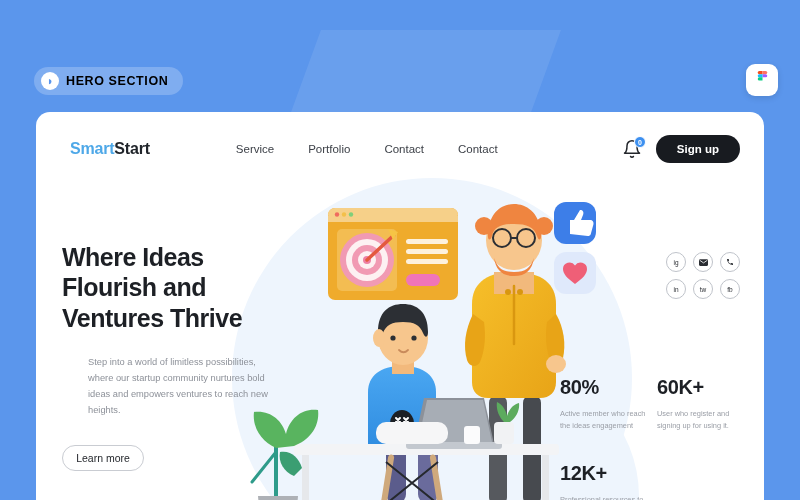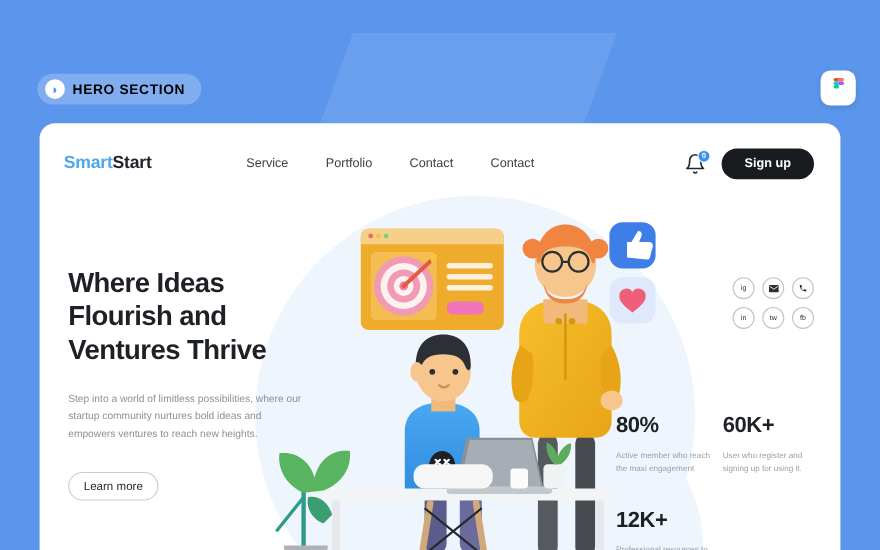--- a/index.html
+++ b/index.html
@@ -43,21 +43,21 @@
   
   .page{
     position:absolute; left:36px; top:112px;
     width:728px; height:430px;
     background:#fff; border-radius:14px 14px 0 0;
     overflow:hidden;
   }
   
   .hdr{
     height:74px; display:flex; align-items:center;
-    padding:0 24px 0 22px; position:relative; z-index:6;
+    padding:0 24px 0 34px; position:relative; z-index:6;
   }
   .logo{ font-size:16px; font-weight:bold; color:#21252b; letter-spacing:-.2px;}
   .logo .accent{ color:#4ea8e8; }
   .nav{
     display:flex; gap:34px; margin-left:86px;
   }
   .nav a{
     font-size:11.5px; color:#3d4148; text-decoration:none;
   }
   .hdr-right{ margin-left:auto; display:flex; align-items:center; gap:14px; }
@@ -91,21 +91,21 @@
   }
   
   .left{
     position:absolute; left:26px; top:56px; width:212px; z-index:4;
   }
   h1{
     font-size:25px; line-height:1.21; color:#1d2025;
     font-weight:bold; letter-spacing:-.5px;
   }
   .lede{
-    margin-top:22px; font-size:9.3px; line-height:1.72; color:#8d9199;
+    margin-top:22px; font-size:9.3px; line-height:1.72; color:#8d9199;margin-left:26px;
   }
   .ctas{ margin-top:26px; display:flex; gap:11px; }
   .btn{
     font-family:inherit; cursor:pointer; border-radius:16px;
     height:26px; font-size:10.5px; display:inline-flex;
     align-items:center; justify-content:center;
   }
   .btn-primary{
     background:#e9b53c; color:#fff; border:none; font-weight:bold; width:85px;
   }
@@ -330,21 +330,21 @@
           <span>tw</span>
         </div>
       <div class="sbtn">
           <span>fb</span>
         </div>
     </div>
 
     <div class="stats">
       <div>
         <div class="stat-num">80%</div>
-        <div class="stat-txt">Active member who reach the maxi engagement</div>
+        <div class="stat-txt">Active member who reach the ideas engagement</div>
       </div>
       <div>
         <div class="stat-num">60K+</div>
         <div class="stat-txt">User who register and signing up for using it.</div>
       </div>
       <div>
         <div class="stat-num">12K+</div>
         <div class="stat-txt">Professional resources to bold your brand</div>
       </div>
     </div>

